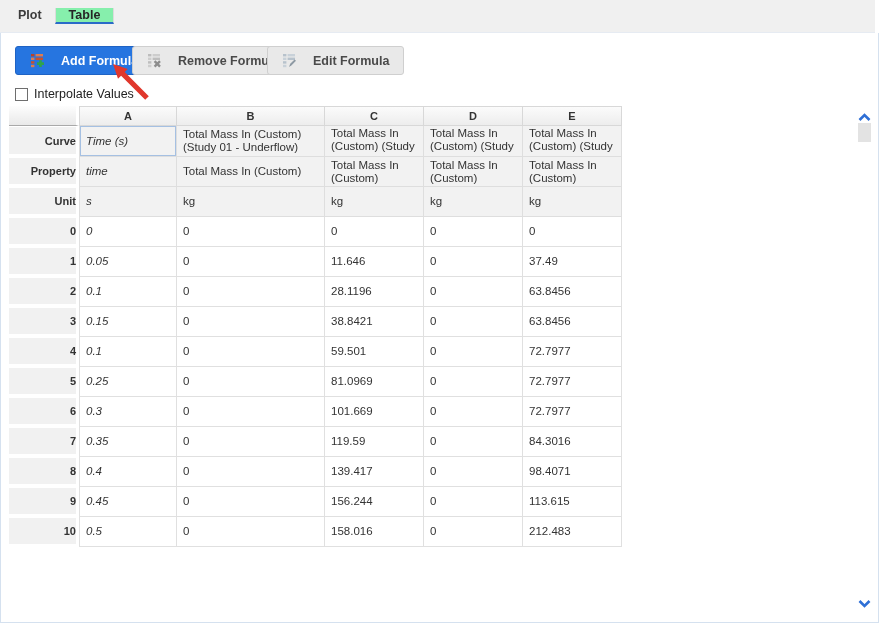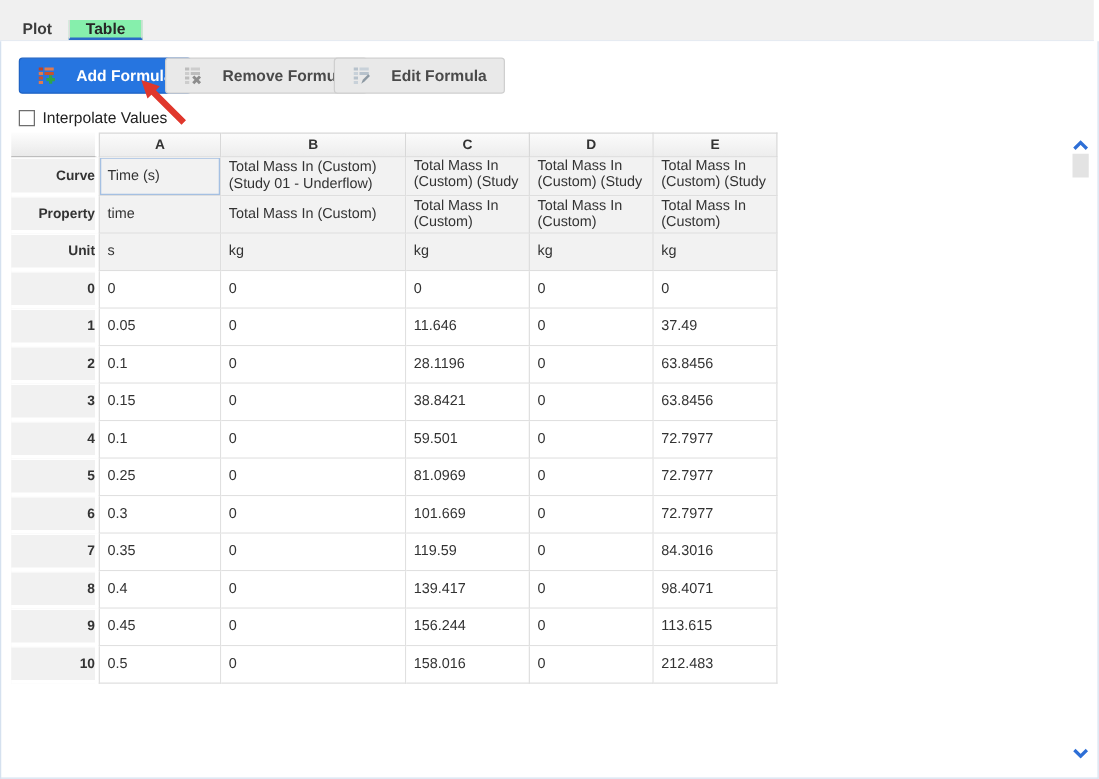--- a/index.html
+++ b/index.html
@@ -4,21 +4,21 @@
 <style>
   html,body{margin:0;padding:0;}
   body{
     width:879px;height:623px;position:relative;overflow:hidden;
     background:#ffffff;font-family:"Liberation Sans",sans-serif;
     -webkit-font-smoothing:antialiased;
   }
   
   .tabbar{
     position:absolute;top:0;left:0;right:4px;height:33px;
-    background:#f0f0f0;display:flex;align-items:flex-end;padding-left:5px;
+    background:#f0f0f0;display:flex;align-items:center;padding-left:5px;
     box-sizing:border-box;border-bottom:1px solid #e6ebf2;
   }
   .tab{
     display:flex;align-items:center;padding:0 13px;
     font-size:12.5px;font-weight:bold;color:#3c3c3c;cursor:default;
     border-bottom:2px solid transparent;box-sizing:border-box;
   }
   .tab.active{
     background:#86efac;color:#262626;
     border-left:1px solid #dcdcdc;border-right:1px solid #dcdcdc;
@@ -71,21 +71,21 @@
   th.rowhead{
     background:#f1f1f1;font-size:11px;font-weight:bold;color:#333;
     text-align:right;padding-left:8px;
     border-top:1px solid #ffffff;border-bottom:3px solid #ffffff;
     border-right:3px solid #ffffff;
   }
   td.cell{
     border-right:1px solid #e0e0e0;border-bottom:1px solid #e0e0e0;
     font-size:11.5px;color:#333;vertical-align:middle;background:#ffffff;
   }
-  td.cell:first-of-type{border-left:1px solid #e0e0e0;}
+  td.cell:first-of-type{border-left:1px solid #e0e0e0;font-style:italic;}
   tr.meta td.cell{background:#f2f2f2;border-color:#dedede;}
   .cellinner{padding:1px 6px;line-height:13px;max-height:28px;overflow:hidden;word-wrap:break-word;}
   td.cell.selected{background:#dbe8f8;box-shadow:inset 0 0 0 1px #a5c0e2;}
   
   .vscroll{position:absolute;top:73px;bottom:10px;right:6px;width:15px;}
   .scroll-up{position:absolute;top:2px;left:1px;}
   .scroll-thumb{position:absolute;top:17px;left:1px;width:13px;height:19px;background:#e3e3e3;}
   .scroll-down{position:absolute;bottom:0;left:1px;}
 </style>
 </head>

